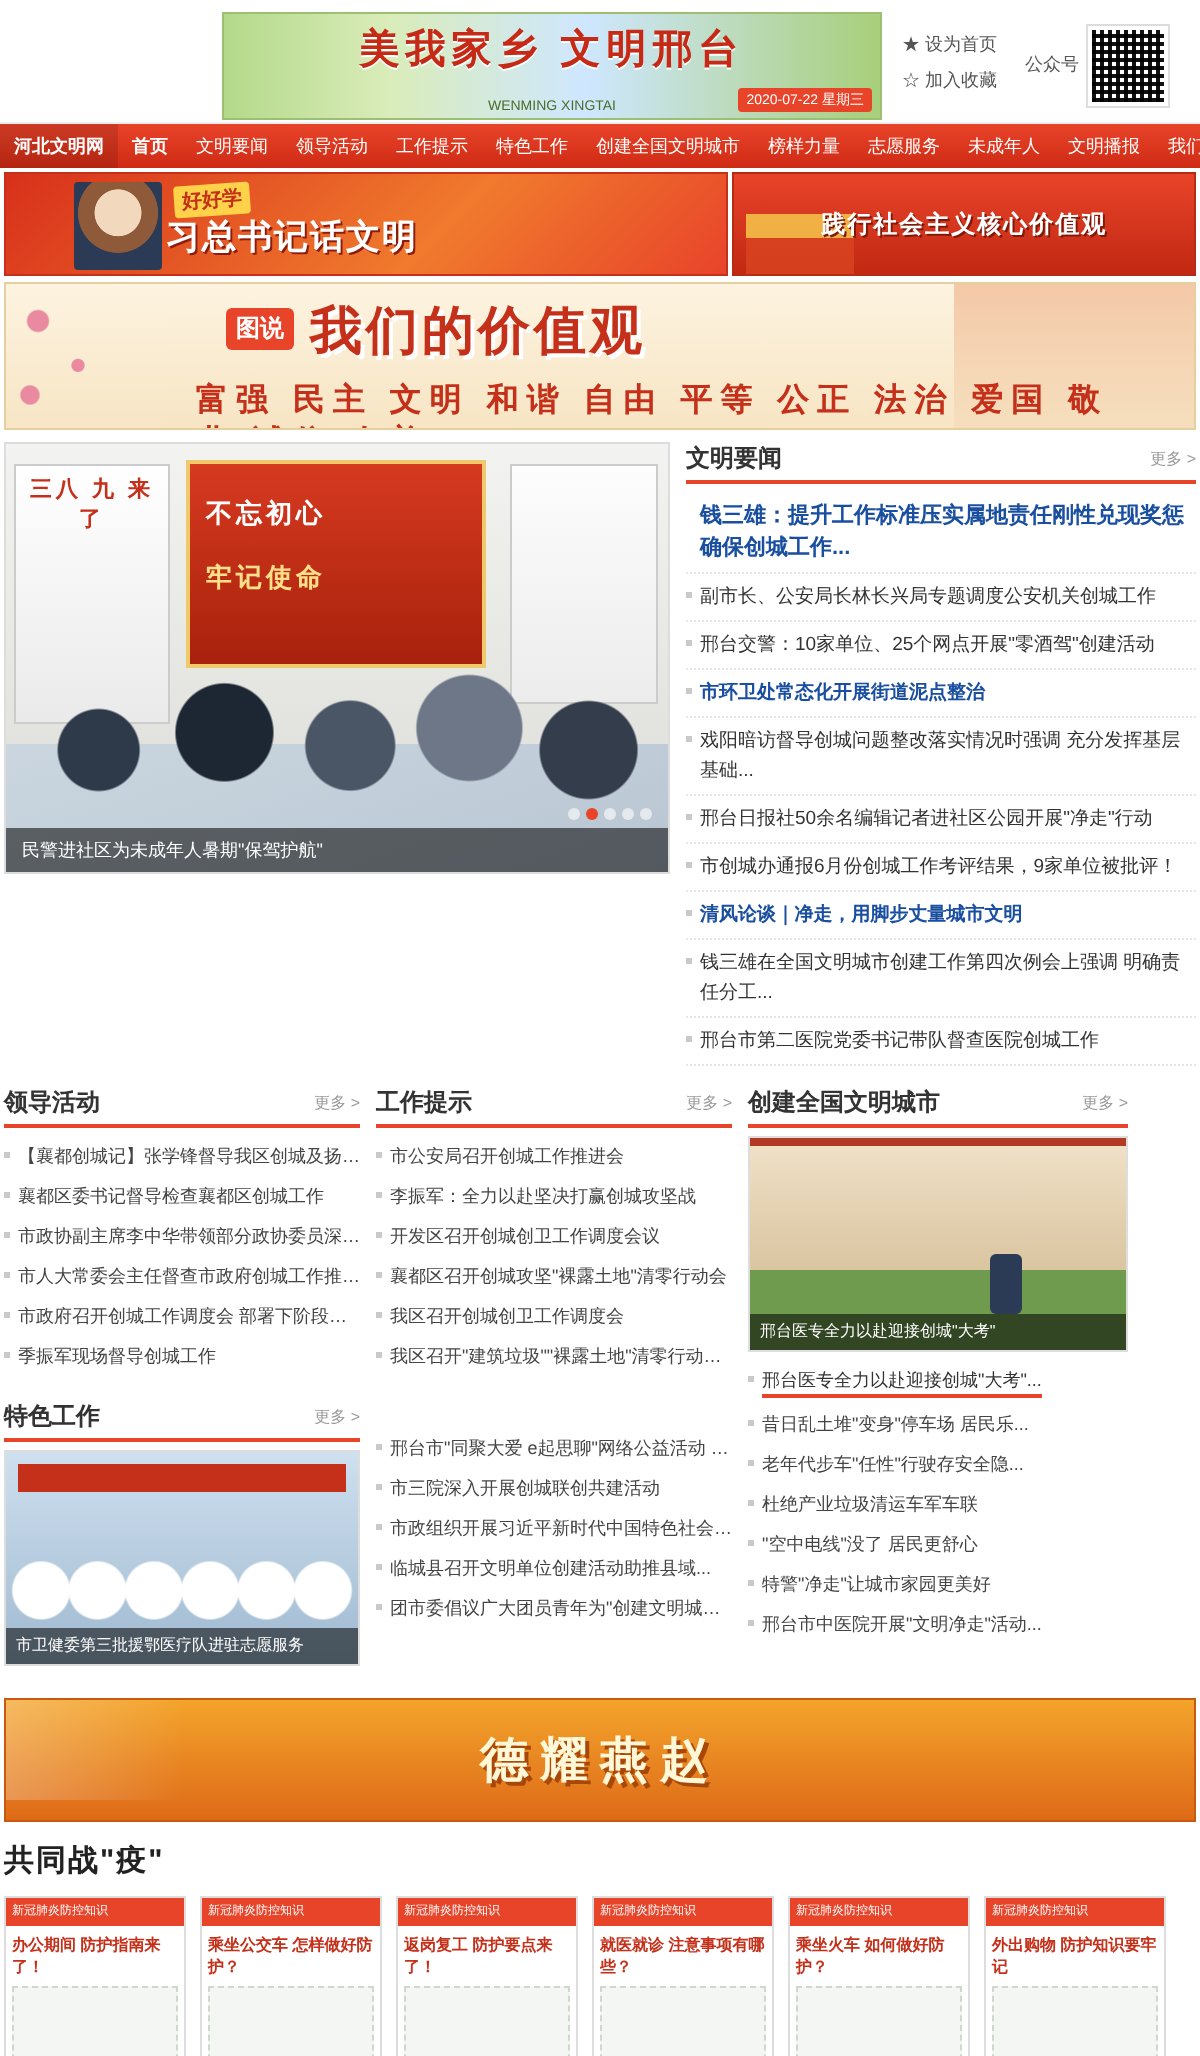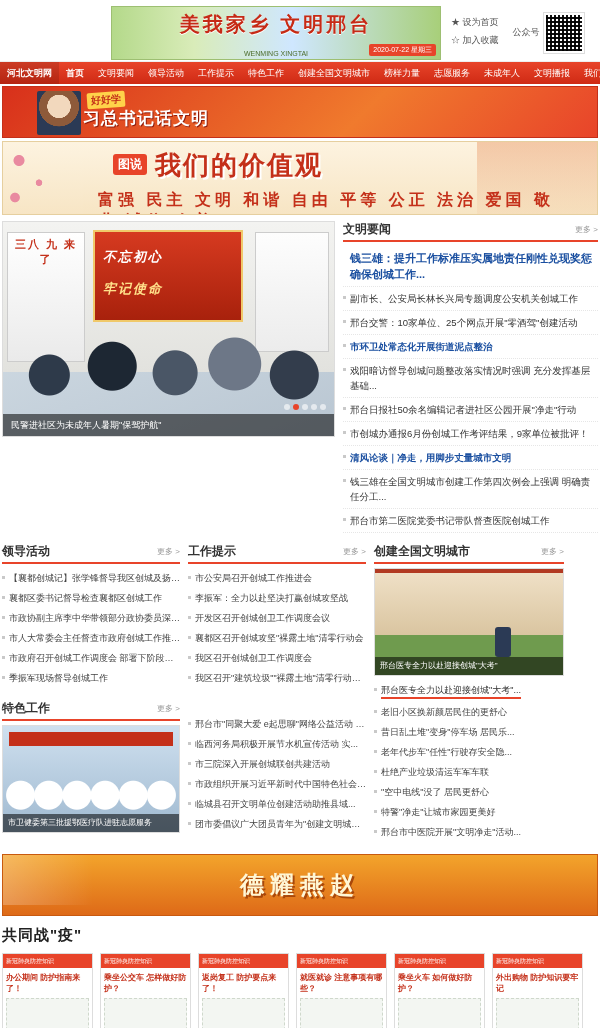--- a/index.html
+++ b/index.html
@@ -176,24 +176,23 @@
     position: relative;
     overflow: hidden;
     border: 1px solid #ddd;
     background: linear-gradient(160deg,#d9e3ea,#b9c6d2);
   }
   .feature .wall {
     position:absolute; left:0; top:0; width:100%; height:150px;
     background: linear-gradient(180deg,#f3f3f1,#e2e2de);
   }
   .feature .redboard {
-    position:absolute; left:90px; top:8px; width:150px; height:92px;
+    position:absolute; left:90px; top:8px; width:150px; height:104px;
     background: linear-gradient(180deg,#d63a20,#a8210c);
     border:2px solid #f0c96a;
-    font-style:italic;
   }
   .feature .redboard .l1 { position:absolute; left:8px; top:16px; color:#fff; font-size:13px; font-weight:bold; letter-spacing:2px;}
   .feature .redboard .l2 { position:absolute; left:8px; top:48px; color:#ffe08a; font-size:13px; font-weight:bold; letter-spacing:2px;}
   .feature .panelA {
     position:absolute; left:4px; top:10px; width:78px; height:130px;
     background: linear-gradient(180deg,#fff,#eaeaea); border:1px solid #ccc;
   }
   .feature .panelA .t { color:#c4301a; font-size:11px; font-weight:bold; text-align:center; margin-top:4px; letter-spacing:2px;}
   .feature .panelB {
     position:absolute; left:252px; top:10px; width:74px; height:120px;
@@ -355,20 +354,24 @@
     <div class="item">文明播报</div>
     <div class="item">我们的节日</div>
 
   </div>
 
   <div class="hero">
     <div class="hero-left">
       <div class="photo"></div>
       <div class="ytag">好好学</div>
       <div class="htxt">习总书记话文明</div>
+    </div>
+    <div class="hero-right">
+      <div class="gate"></div>
+      <div class="rtxt">践行社会主义核心价值观</div>
     </div>
   </div>
 
   <div class="values">
     <div class="plum"></div>
     <div class="pagoda"></div>
     <div class="badge">图说</div>
     <div class="vt">我们的价值观</div>
     <div class="vwords">富强 民主 文明 和谐 自由 平等 公正 法治 爱国 敬业 诚信 友善</div>
   </div>
@@ -453,21 +456,20 @@
       <ul class="list-sm">
         <li>市公安局召开创城工作推进会</li>
         <li>李振军：全力以赴坚决打赢创城攻坚战</li>
         <li>开发区召开创城创卫工作调度会议</li>
         <li>襄都区召开创城攻坚"裸露土地"清零行动会</li>
         <li>我区召开创城创卫工作调度会</li>
         <li>我区召开"建筑垃圾""裸露土地"清零行动专题...</li>
       </ul>
       <ul class="list-sm" style="margin-top:26px;">
         <li>邢台市"同聚大爱 e起思聊"网络公益活动 实...</li>
-        <li>临西河务局积极开展节水机宣传活动 实...</li>
         <li>市三院深入开展创城联创共建活动</li>
         <li>市政组织开展习近平新时代中国特色社会主义...</li>
         <li>临城县召开文明单位创建活动助推县域...</li>
         <li>团市委倡议广大团员青年为"创建文明城市"贡...</li>
       </ul>
     </div>
 
     <div class="c3 wide">
       <div class="sec-head">
         <div class="tt">创建全国文明城市</div>
@@ -475,21 +477,20 @@
       </div>
       <div class="thumb school">
         <div class="roof"></div>
         <div class="b"></div>
         <div class="ground"></div>
         <div class="person"></div>
         <div class="cap2">邢台医专全力以赴迎接创城"大考"</div>
       </div>
       <ul class="list-sm">
         <li><span class="redunder u">邢台医专全力以赴迎接创城"大考"...</span></li>
-        <li>老旧小区换新颜居民住的更舒心</li>
         <li>昔日乱土堆"变身"停车场 居民乐...</li>
         <li>老年代步车"任性"行驶存安全隐...</li>
         <li>杜绝产业垃圾清运车军车联</li>
         <li>"空中电线"没了 居民更舒心</li>
         <li>特警"净走"让城市家园更美好</li>
         <li>邢台市中医院开展"文明净走"活动...</li>
       </ul>
     </div>
   </div>
 

